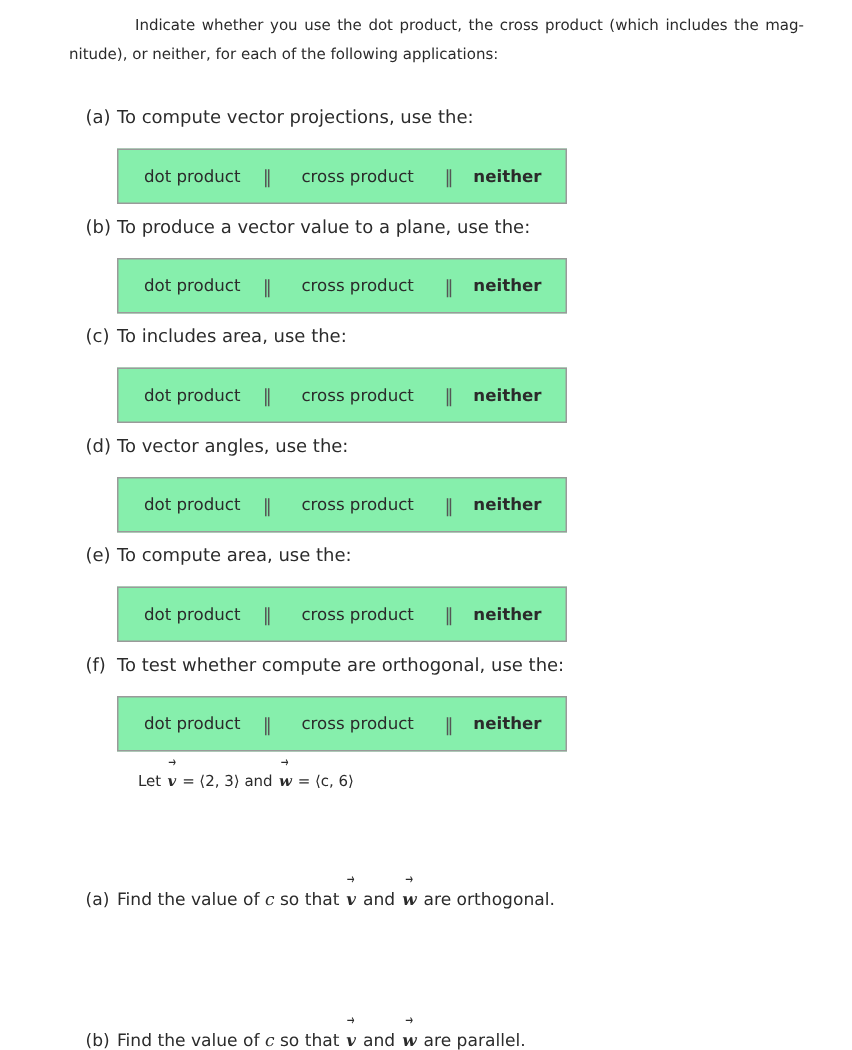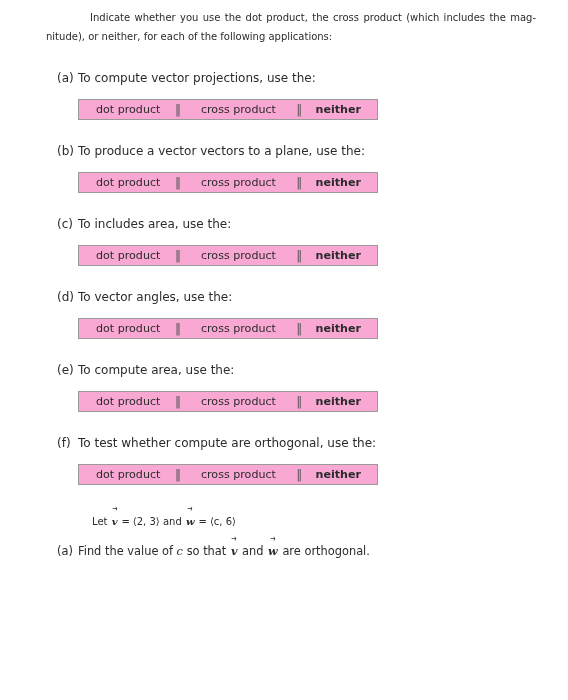--- a/index.html
+++ b/index.html
@@ -55,24 +55,24 @@
     display: inline-block;
     width: 21px;
   }
 
   
   .answer-box {
     position: absolute;
     left: 78px;
     top: 29px;
     width: 300px;
-    height: 21px;
+    height: 37px;
     box-sizing: border-box;
     border: 1px solid #9a9a9a;
-    background: #f9a8d4;
+    background: #86efac;
     display: flex;
     align-items: stretch;
   }
   .opt {
     display: flex;
     align-items: center;
     justify-content: center;
     font-size: 11.1px;
     color: #2b2b2b;
     white-space: nowrap;
@@ -130,20 +130,21 @@
   .eqs { padding: 0 3px; }
 
   
   .final-q {
     position: absolute;
     left: 57px;
     font-size: 11.4px;
     line-height: 16px;
     white-space: nowrap;
     color: #2b2b2b;
+    margin-top: 48px;
   }
   .final-q .q-label { display: inline-block; width: 21px; }
   .final-q .vec { font-size: 11.2px; }
 </style>
 </head>
 <body>
 
 <div class="page">
 
   <div class="intro">
@@ -163,21 +164,21 @@
       <div class="opt opt-cross">cross product</div>
       <div class="sep">
           <span>‖</span>
         </div>
       <div class="opt opt-neither">neither</div>
     </div>
   </div>
 
   <div class="q-block" style="top:143px;">
     <div class="q-prompt">
-      <span class="q-label">(b)</span><span>To produce a vector vectors to a plane, use the:</span>
+      <span class="q-label">(b)</span><span>To produce a vector value to a plane, use the:</span>
     </div>
     <div class="answer-box">
       <div class="opt opt-dot">dot product</div>
       <div class="sep">
           <span>‖</span>
         </div>
       <div class="opt opt-cross">cross product</div>
       <div class="sep">
           <span>‖</span>
         </div>
@@ -263,14 +264,23 @@
   <div class="final-q" style="top:543px;">
     <span class="q-label">(a)</span><span>Find the value of</span>
     <span class="ital">c</span>
     <span>so that</span>
     <span class="vec">v</span>
     <span>and</span>
     <span class="vec">w</span>
     <span>are orthogonal.</span>
   </div>
 
+  <div class="final-q" style="top:637px;">
+    <span class="q-label">(b)</span><span>Find the value of</span>
+    <span class="ital">c</span>
+    <span>so that</span>
+    <span class="vec">v</span>
+    <span>and</span>
+    <span class="vec">w</span>
+    <span>are parallel.</span>
+  </div>
 
 </div>
 
 </body></html>

